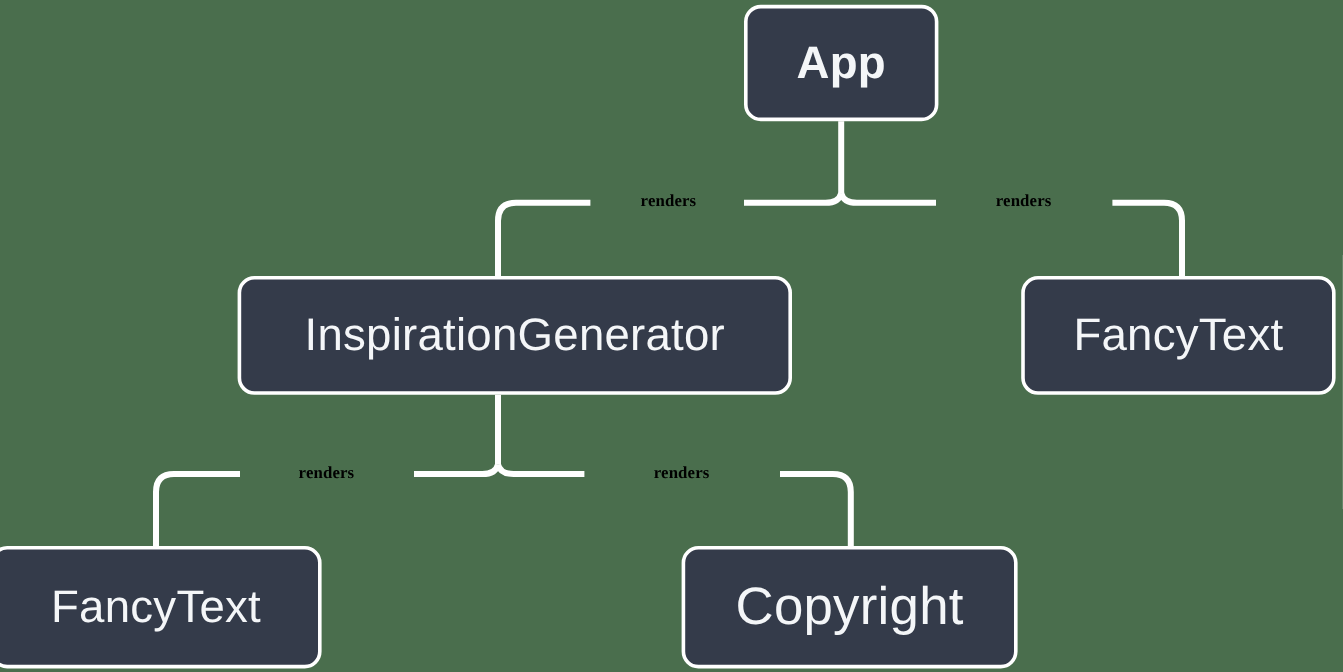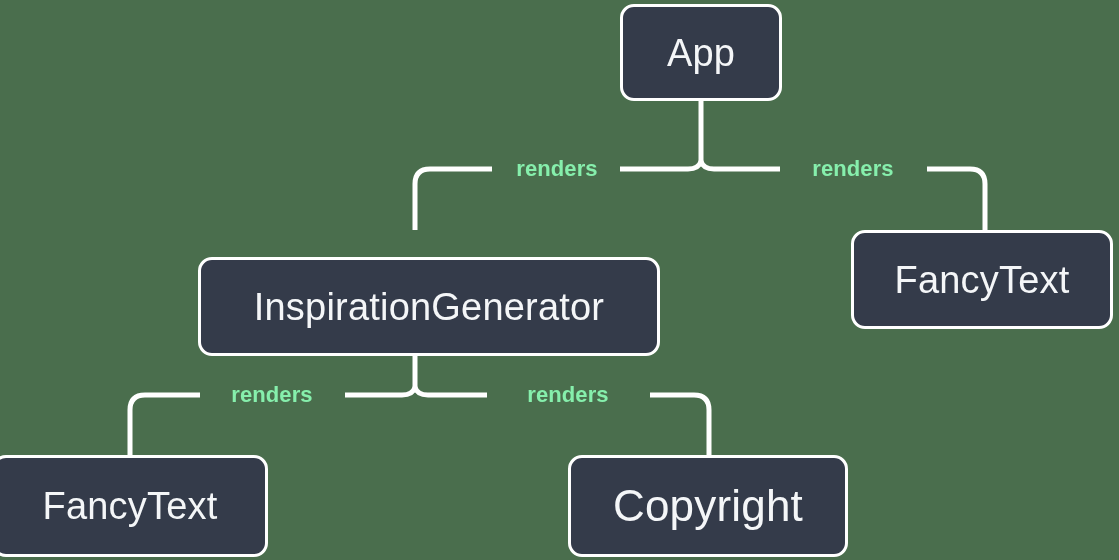--- a/index.html
+++ b/index.html
@@ -39,30 +39,31 @@
     color: #f4f6f8;
     letter-spacing: 0.2px;
     white-space: nowrap;
   }
   .node-label {
     display: block;
     line-height: 1;
   }
   .edge-label {
     position: absolute;
-    color: #86efac;
+    color: #000000;
     font-weight: 600;
-    font-size: 22px;
+    font-size: 14px;
     line-height: 1;
     white-space: nowrap;
     transform: translate(-50%, -50%);
     letter-spacing: 0.1px;
+    font-family: Liberation Serif, serif;
   }
-  #node-app            { left: 620px; top: 4px;   width: 162px; height: 97px;  font-size: 38px; }
-  #node-inspiration    { left: 198px; top: 230px; width: 462px; height: 99px;  font-size: 38px; margin-top: 27px; }
+  #node-app            { left: 620px; top: 4px;   width: 162px; height: 97px;  font-size: 38px; font-weight: bold; }
+  #node-inspiration    { left: 198px; top: 230px; width: 462px; height: 99px;  font-size: 38px; }
   #node-fancytext-right{ left: 851px; top: 230px; width: 262px; height: 99px;  font-size: 38px; }
   #node-fancytext-left { left: -8px;  top: 455px; width: 276px; height: 102px; font-size: 38px; }
   #node-copyright      { left: 568px; top: 455px; width: 280px; height: 102px; font-size: 44px; }
 </style>
 </head>
 <body>
 
 <div id="diagram">
 
   <svg id="connectors" viewBox="0 0 1119 560" width="1119" height="560" aria-hidden="true">

